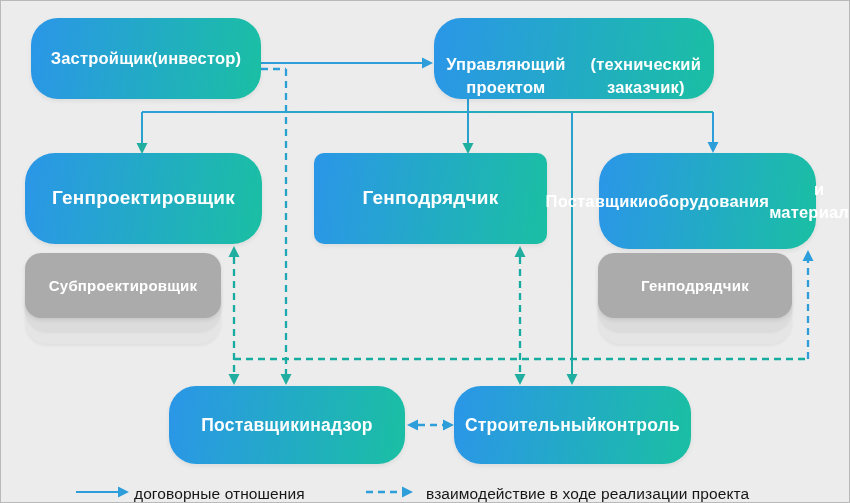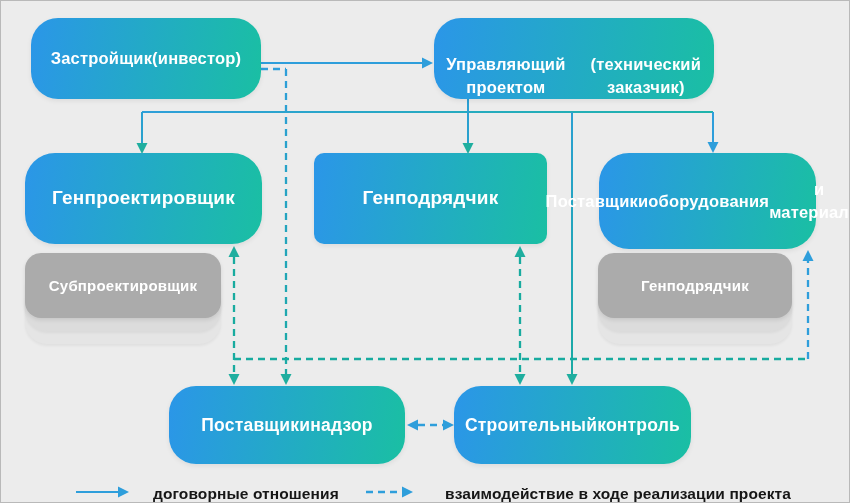--- a/index.html
+++ b/index.html
@@ -52,22 +52,22 @@
     display:flex;justify-content:center;align-items:center;
     background:var(--gray-node);border-radius:16px;
     color:#ffffff;font-weight:700;font-size:15px;letter-spacing:.2px;
     box-shadow:0 2px 4px rgba(0,0,0,.10);
   }
   .s-designer{left:24px;top:252px;width:196px;}
   .s-contractor{left:310px;top:252px;width:196px;}
   .s-supplier{left:597px;top:252px;width:194px;}
   .legend-label{
     position:absolute;top:484px;
-    font-size:15.5px;font-weight:700;color:var(--legend-text);
-    white-space:nowrap;letter-spacing:.1px;margin-left:19px;
+    font-size:15.5px;font-weight:400;color:var(--legend-text);
+    white-space:nowrap;letter-spacing:.1px;
   }
   .lg-solid{left:133px;}
   .lg-dashed{left:425px;}
   .sb{stroke:var(--line-blue);stroke-width:2;fill:none;}
   .st{stroke:var(--line-teal);stroke-width:2;fill:none;}
   .dash{stroke-dasharray:7 5;stroke-width:2.3;}
   .fb{fill:var(--line-blue);stroke:none;}
   .ft{fill:#1fae9f;stroke:none;}
 </style>
 </head>

